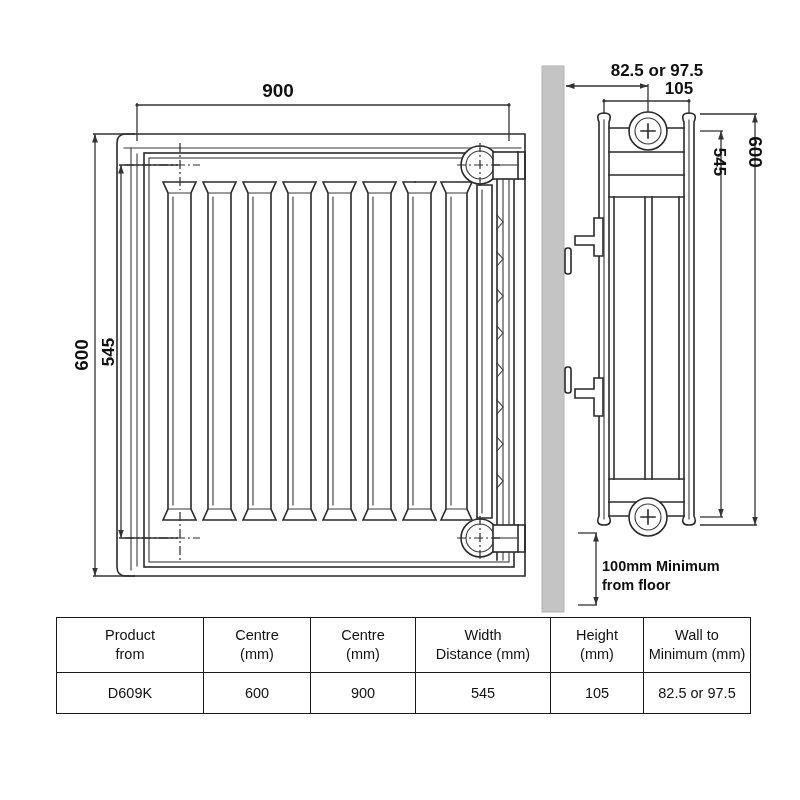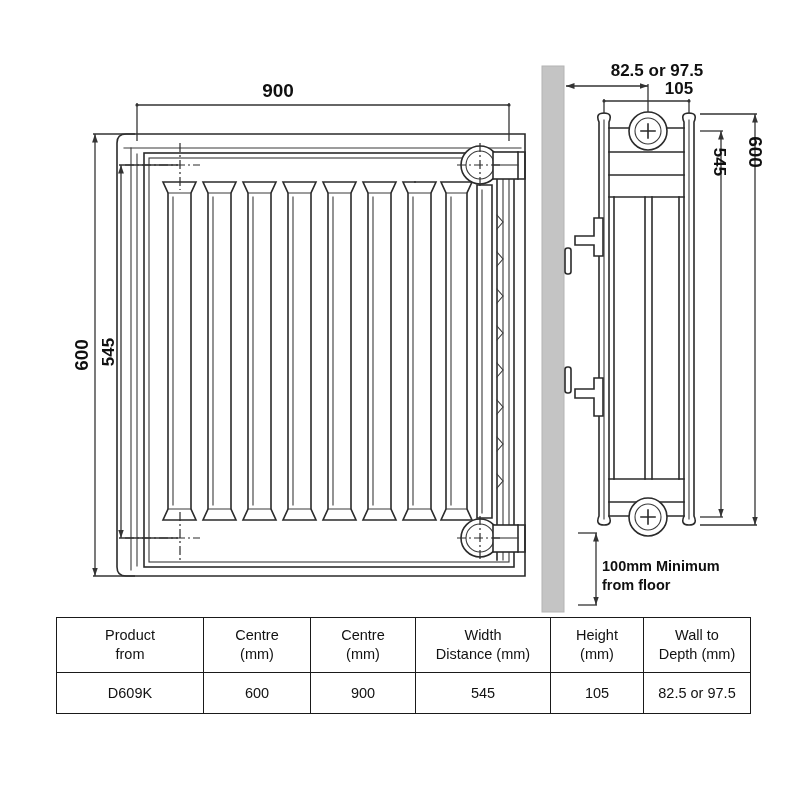--- a/index.html
+++ b/index.html
@@ -343,21 +343,21 @@
           <th style="width:134px">
             <span class="l1">Width</span>
             <span class="l2">Distance (mm)</span>
           </th>
           <th style="width:92px">
             <span class="l1">Height</span>
             <span class="l2">(mm)</span>
           </th>
           <th style="width:106px">
             <span class="l1">Wall to</span>
-            <span class="l2">Depth (mm)</span>
+            <span class="l2">Minimum (mm)</span>
           </th>
         </tr>
       </thead>
       <tbody>
         <tr>
           <td>D609K</td>
           <td>600</td>
           <td>900</td>
           <td>545</td>
           <td>105</td>

